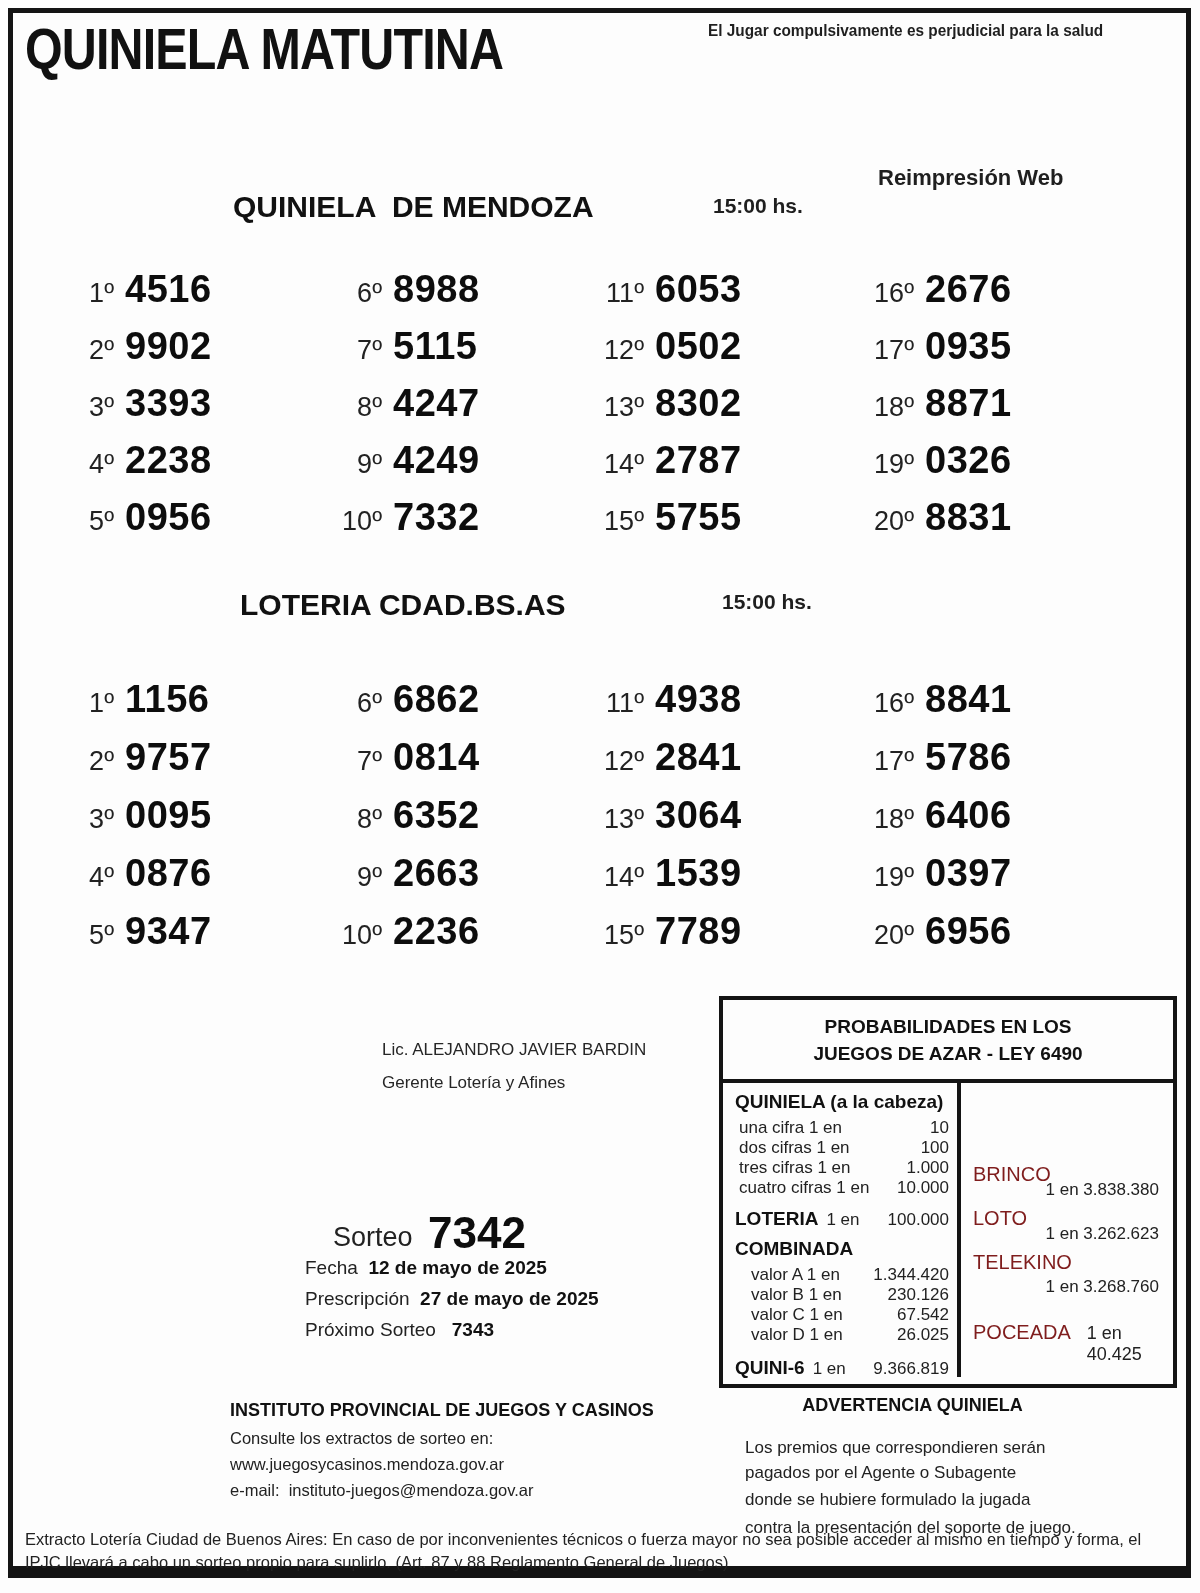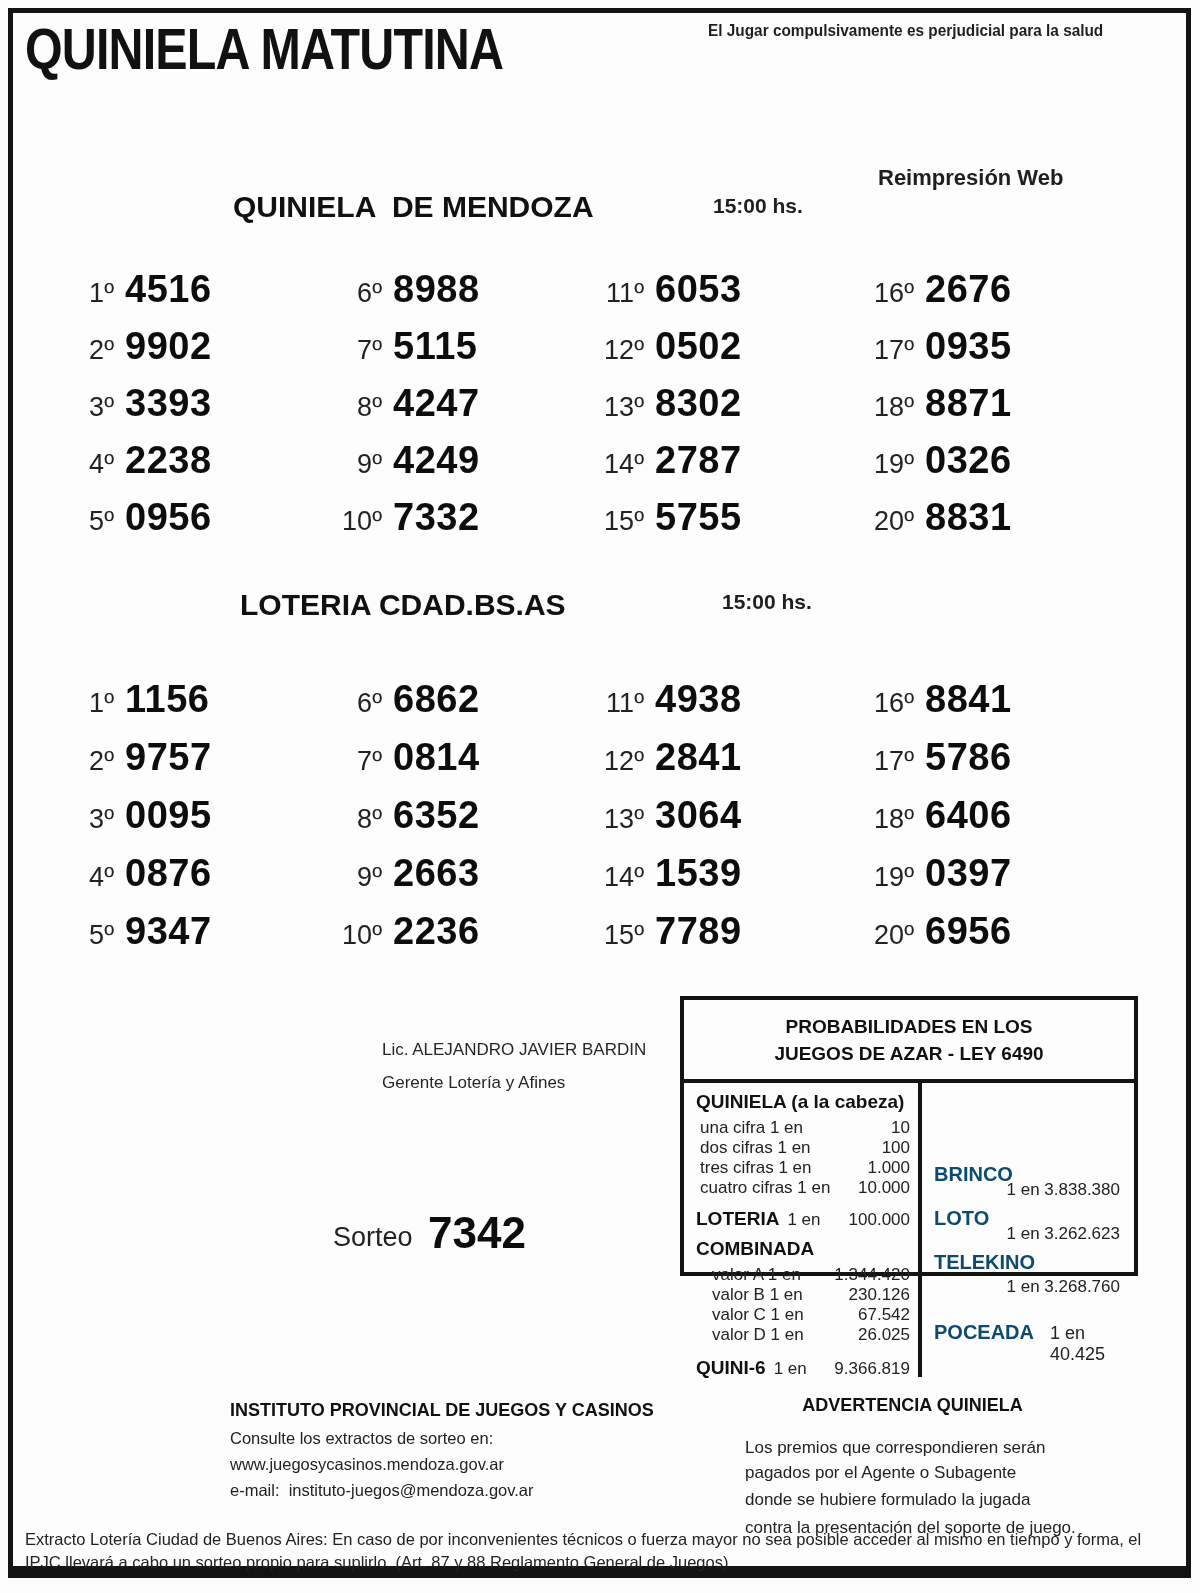--- a/index.html
+++ b/index.html
@@ -32,39 +32,39 @@
   .num{margin-left:11px;font-size:38px;font-weight:bold;color:#0d0d0d;letter-spacing:0.5px;}
 
   .sig-name{font-size:17px;color:#262626;}
   .sig-role{font-size:17px;color:#262626;margin-top:13px;}
 
   .sorteo-label{font-size:27px;color:#222;}
   .sorteo-num{font-size:44px;font-weight:bold;color:#0d0d0d;}
   .draw-row{font-size:19px;line-height:31px;color:#222;white-space:pre;}
   .draw-row .b{color:#111;}
 
-  .prob-box{left:680px;top:996px;width:458px;height:280px;border:4px solid #141414;
+  .prob-box{left:719px;top:996px;width:458px;height:392px;border:4px solid #141414;
     box-sizing:border-box;background:#fdfdfd;}
   .prob-header{border-bottom:4px solid #141414;text-align:center;
     font-size:19px;font-weight:bold;line-height:27px;padding:13px 0 12px;color:#111;}
   .prob-body{display:flex;height:294px;}
   .prob-left{width:238px;flex:none;border-right:4px solid #141414;
     padding:8px 8px 0 12px;box-sizing:border-box;}
   .prob-right{flex:1;padding:80px 14px 0 12px;box-sizing:border-box;}
   .q-header{font-size:19px;font-weight:bold;color:#111;margin-bottom:5px;}
   .q-row{display:flex;justify-content:space-between;font-size:17px;line-height:20px;
     padding-left:4px;color:#222;}
   .q-row .q-val{text-align:right;}
   .mid-row{display:flex;justify-content:space-between;align-items:baseline;margin-top:10px;}
   .mid-row .g-name{font-size:19px;font-weight:bold;color:#111;}
   .mid-row .g-mid{font-size:17px;margin-left:8px;flex:1;}
   .mid-row .g-val{font-size:17px;text-align:right;}
   .comb-header{margin-top:8px;}
   .game{position:relative;height:44px;}
-  .game .g-name{font-size:20px;font-weight:bold;color:#0c4a6e;}
+  .game .g-name{font-size:20px;font-weight:normal;color:#7f1d1d;}
   .game .g-val{position:absolute;top:17px;right:0;font-size:17px;color:#222;}
   .game.stacked{height:56px;}
   .game.stacked .g-val{position:static;display:block;text-align:right;margin-top:3px;}
   .game.inline{height:auto;margin-top:14px;display:flex;align-items:baseline;}
   .game.inline .g-val{position:static;margin-left:16px;font-size:18px;}
 
   .adv-title{font-size:18px;font-weight:bold;text-align:center;color:#111;}
   .adv-line{font-size:17px;line-height:24.5px;color:#222;}
   .inst-name{font-size:18px;font-weight:bold;color:#111;}
   .inst-line{font-size:16.5px;line-height:26px;color:#222;}
@@ -252,20 +252,25 @@
       </div>
   </div>
 
   <div class="abs" style="left:382px;top:1040px;">
     <div class="sig-name">Lic. ALEJANDRO JAVIER BARDIN</div>
     <div class="sig-role">Gerente Lotería y Afines</div>
   </div>
 
   <div class="abs sorteo-label" style="left:333px;top:1222px;">Sorteo</div>
   <div class="abs sorteo-num" style="left:428px;top:1208px;">7342</div>
+  <div class="abs" style="left:305px;top:1252px;">
+    <div class="draw-row"><span>Fecha  </span><span class="b">12 de mayo de 2025</span></div>
+    <div class="draw-row"><span>Prescripción  </span><span class="b">27 de mayo de 2025</span></div>
+    <div class="draw-row"><span>Próximo Sorteo   </span><span class="b">7343</span></div>
+  </div>
 
   <div class="abs prob-box">
     <div class="prob-header">
       <div>PROBABILIDADES EN LOS</div>
       <div>JUEGOS DE AZAR - LEY 6490</div>
     </div>
     <div class="prob-body">
       <div class="prob-left">
         <div class="q-header">QUINIELA (a la cabeza)</div>
         <div class="q-row">

